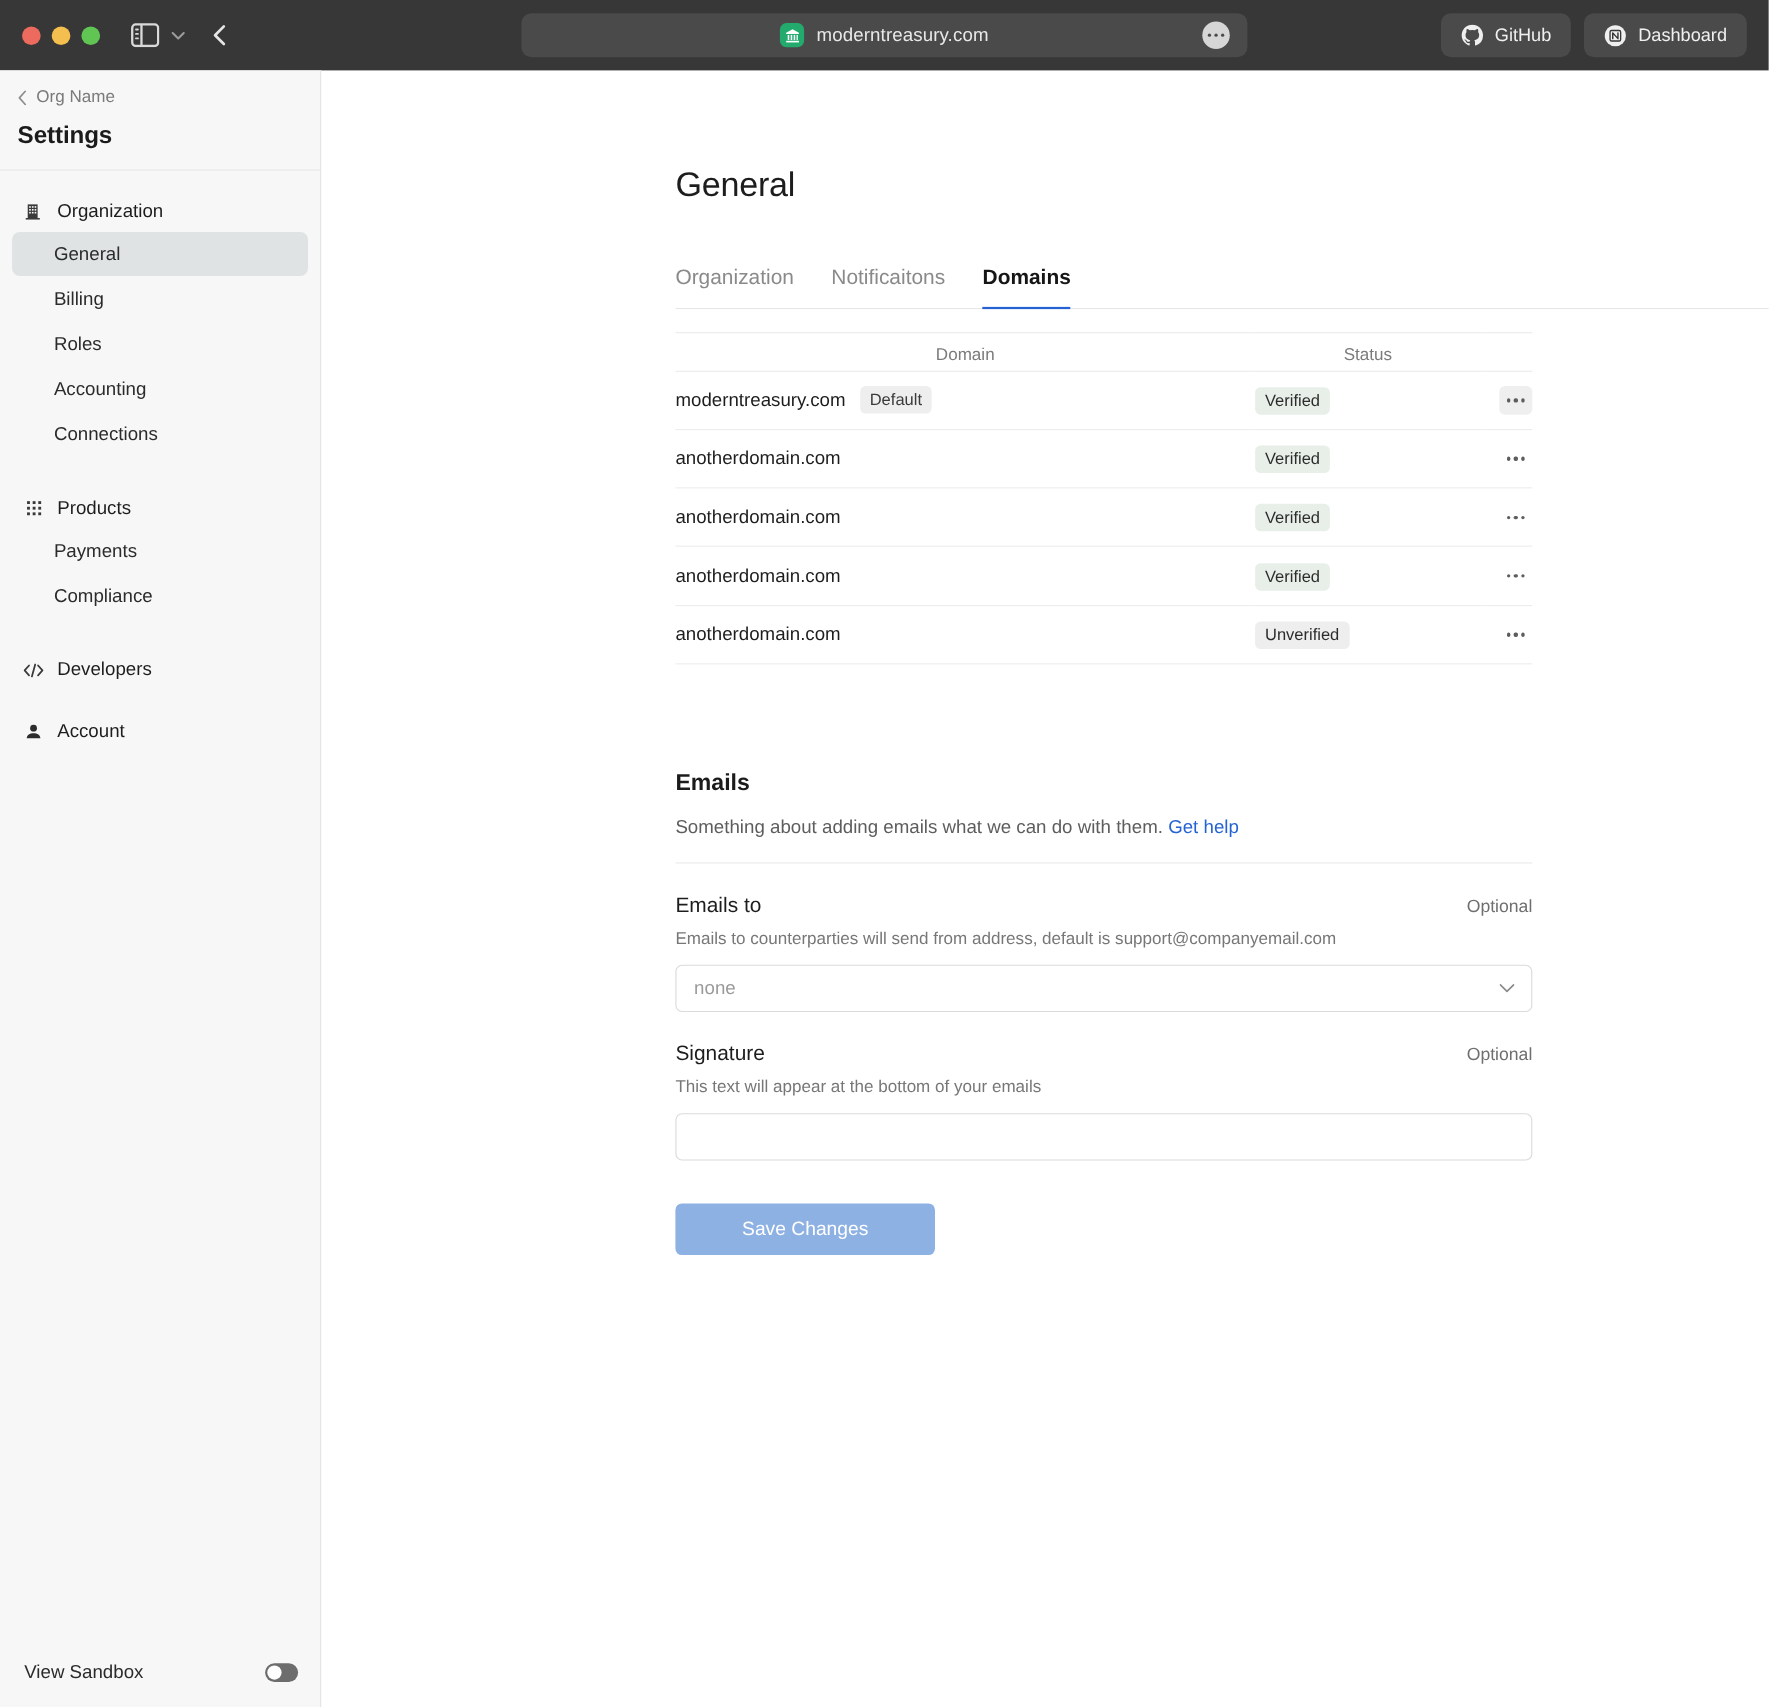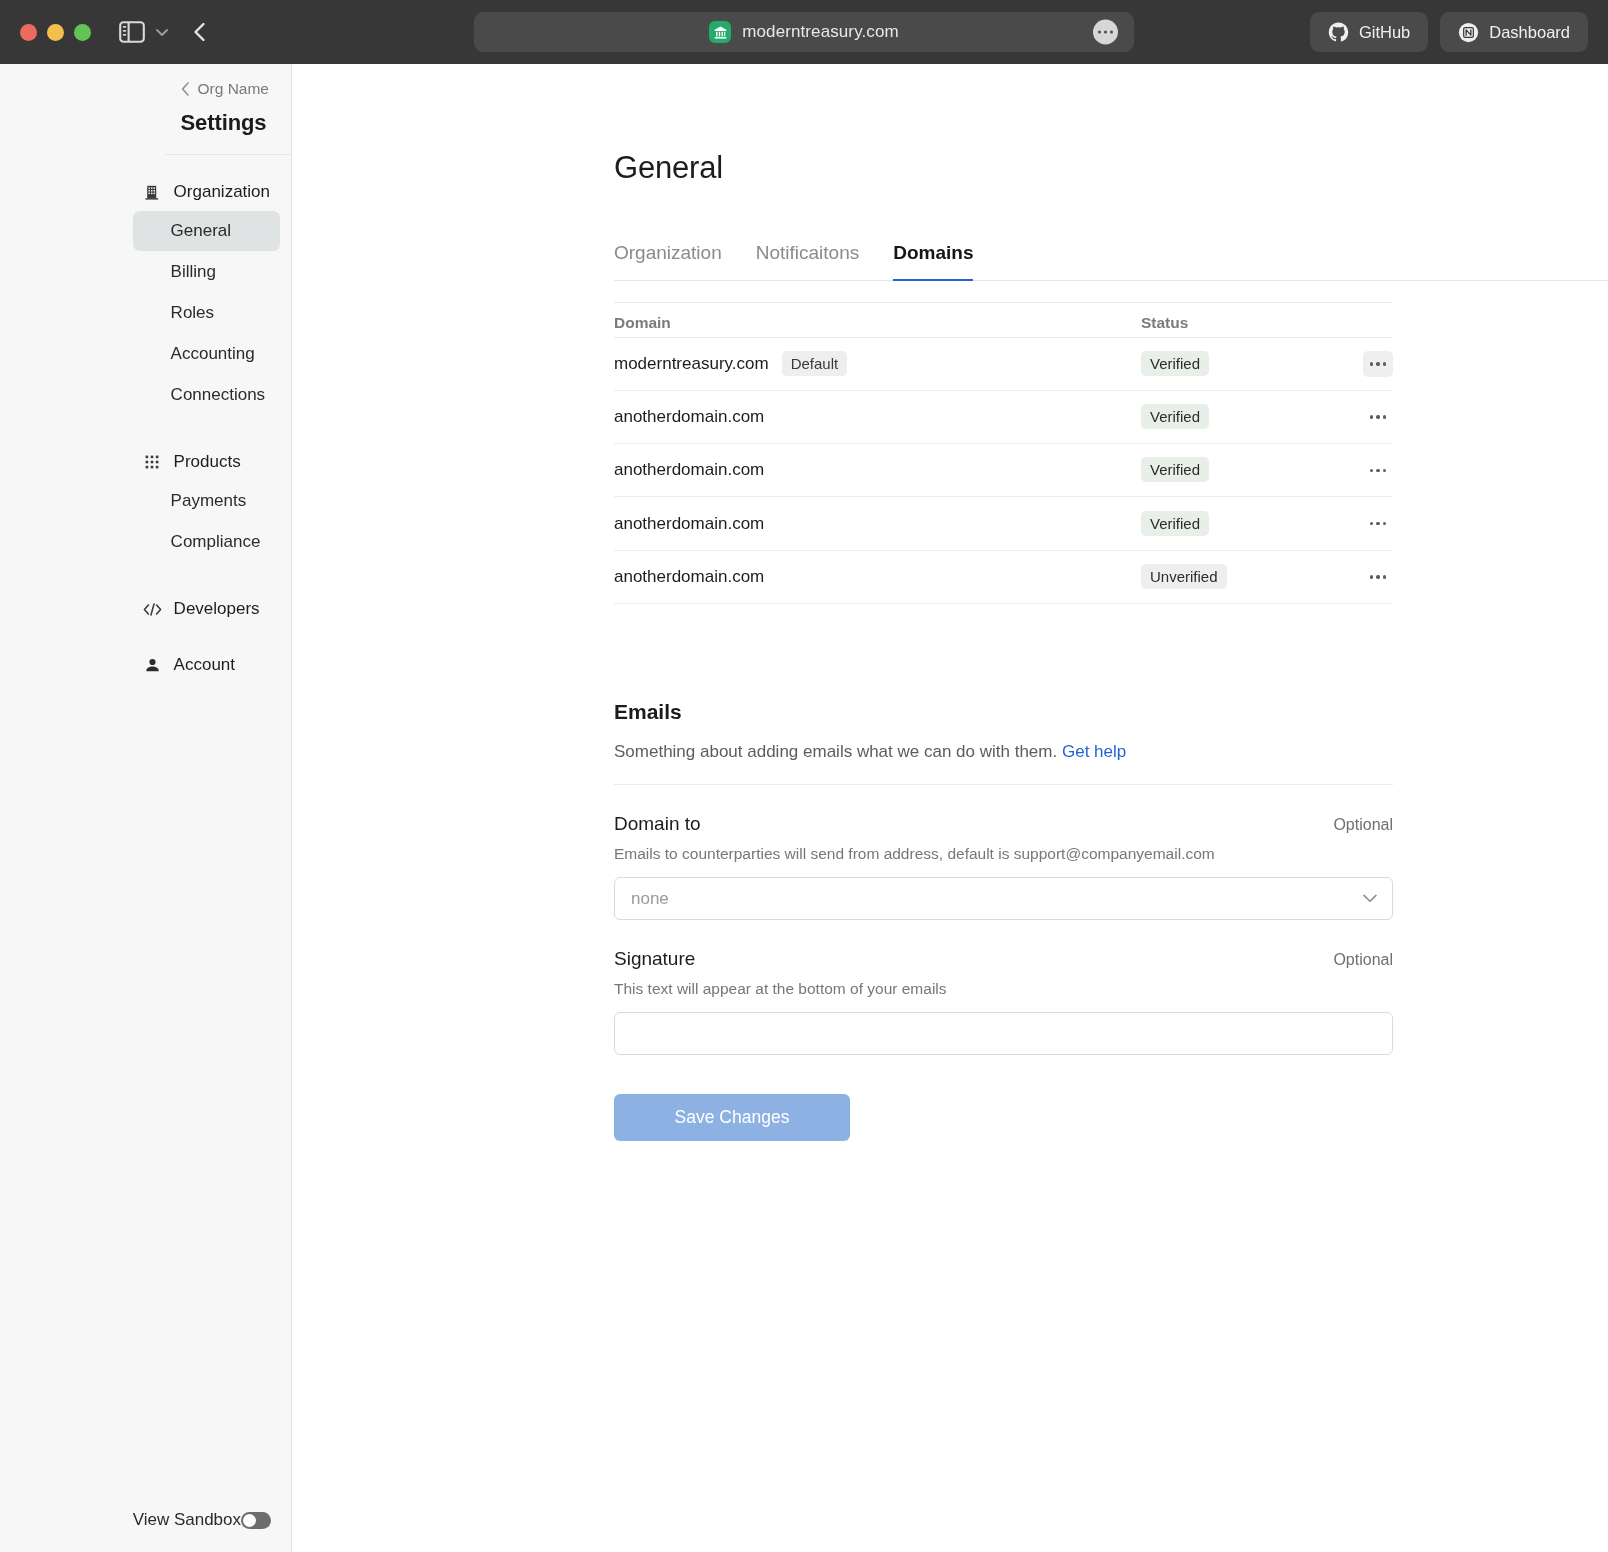--- a/index.html
+++ b/index.html
@@ -75,21 +75,20 @@
   
   .app { display: flex; height: calc(1552px - 64px); }
 
   
   .sidebar {
     width: 292px; flex: 0 0 292px;
     background: #f7f7f7;
     border-right: 1px solid #e3e3e3;
     display: flex; flex-direction: column;
     position: relative;
-    align-items: flex-end;
   }
   .sidebar-head { padding: 16px 22px 18px 16px; border-bottom: 1px solid #e7e7e7; }
   .org-link {
     display: flex; align-items: center; gap: 8px;
     color: #7a7a7a; font-size: 15.5px; margin-bottom: 12px;
   }
   .org-chev { width: 9px; height: 14px; flex: 0 0 auto; }
   .settings-title { font-size: 22px; font-weight: 700; color: #1b1b1b; letter-spacing: -.1px; }
 
   .nav { padding: 18px 11px 0 11px; flex: 1 1 auto; }
@@ -159,21 +158,21 @@
   .sec-desc {
     margin-top: 18px;
     font-size: 17px; line-height: 1.58;
     color: #5d5d5d;
     max-width: 700px;
   }
   .link { color: #2563d4; text-decoration: none; }
 
   table.dom-table { width: 779px; border-collapse: collapse; margin-top: 21px; }
   table.dom-table th {
-    text-align: left; font-weight: 700; font-size: 15.5px; color: #7b7b7b;
+    text-align: center; font-weight: 400; font-size: 15.5px; color: #7b7b7b;
     padding: 11px 0 5px 0;
     border-top: 1px solid #eaeaea;
     border-bottom: 1px solid #eaeaea;
   }
   table.dom-table td {
     padding: 13px 0;
     border-bottom: 1px solid #ededed;
     font-size: 17px; color: #1d1d1d;
     vertical-align: middle;
   }
@@ -487,21 +486,21 @@
 
       <section class="emails-wrap">
         <h2 class="emails-title">Emails</h2>
         <p class="emails-desc">
           <span>Something about adding emails what we can do with them.</span>
           <a class="link" href="#">Get help</a>
         </p>
 
         <div class="field">
           <div class="field-row">
-            <span class="field-label">Domain to</span>
+            <span class="field-label">Emails to</span>
             <span class="field-opt">Optional</span>
           </div>
           <div class="field-help">Emails to counterparties will send from address, default is support@companyemail.com</div>
           <div class="select-box">
             <span>none</span>
             <svg class="select-chev" viewBox="0 0 14 9" fill="none">
               <path d="M1 1.4L7 7.2l6-5.8" stroke="#8a8a8a" stroke-width="1.5" stroke-linecap="round" stroke-linejoin="round"></path>
             </svg>
           </div>
         </div>

